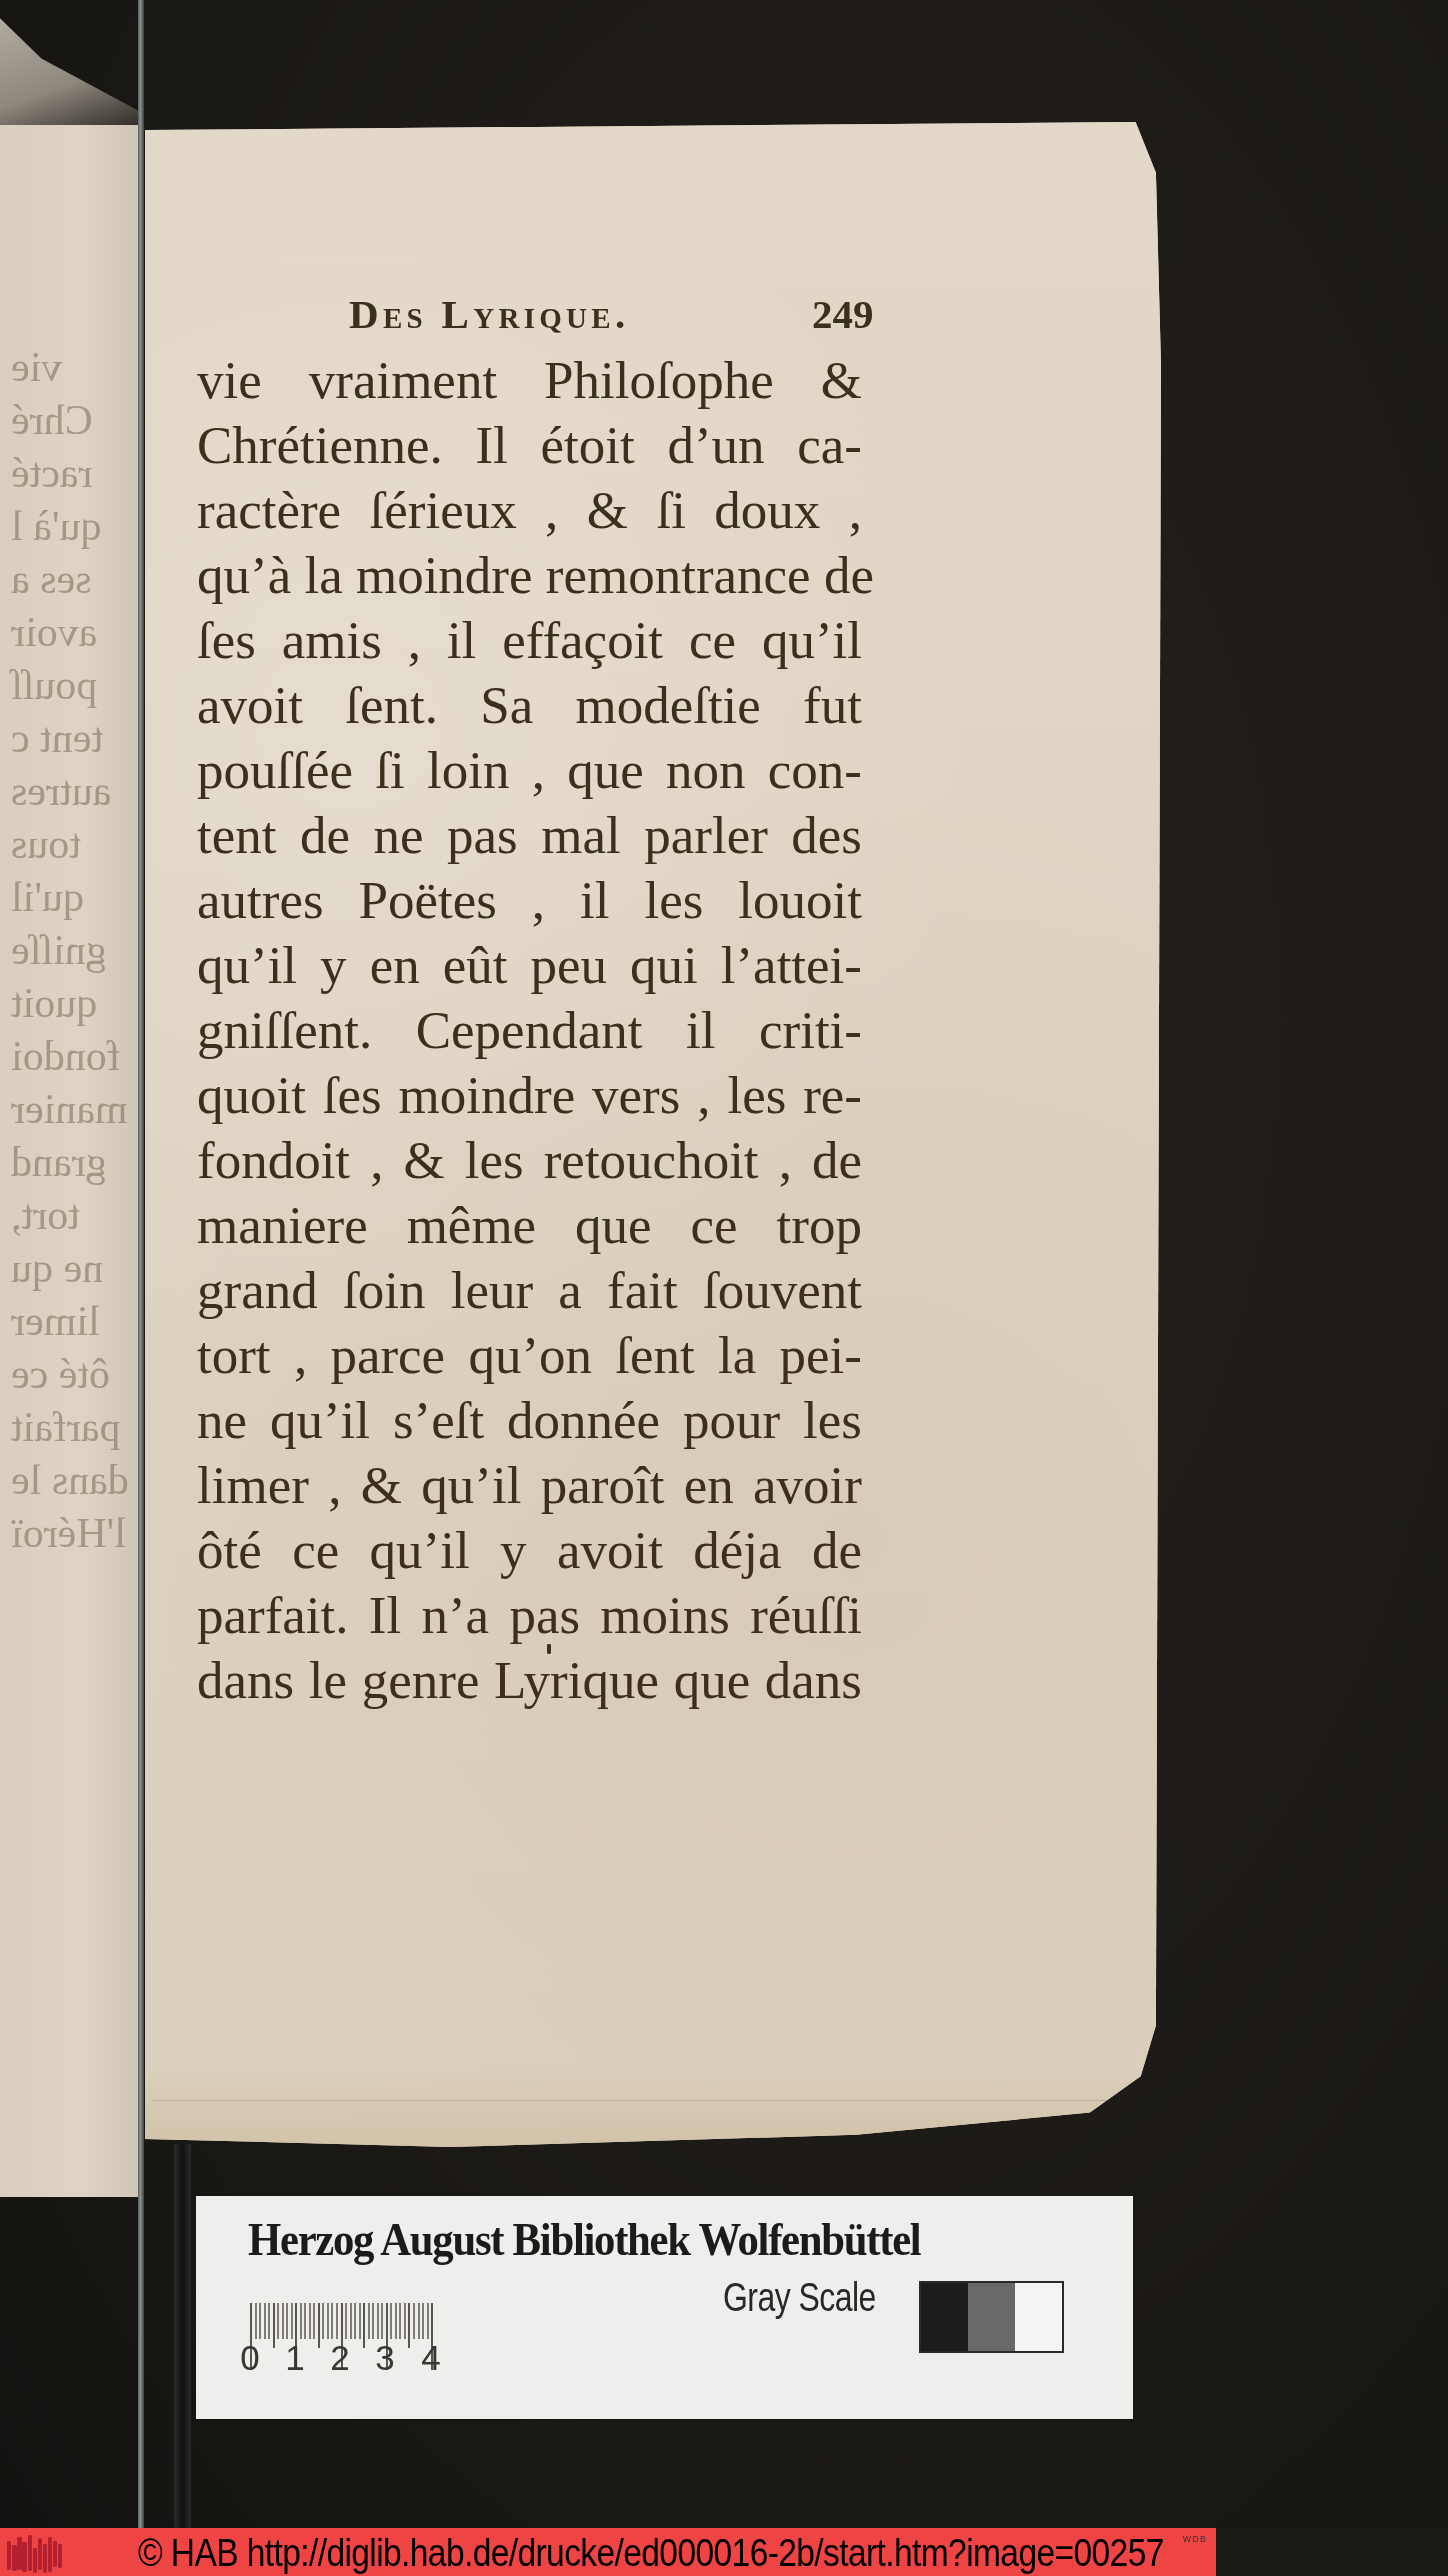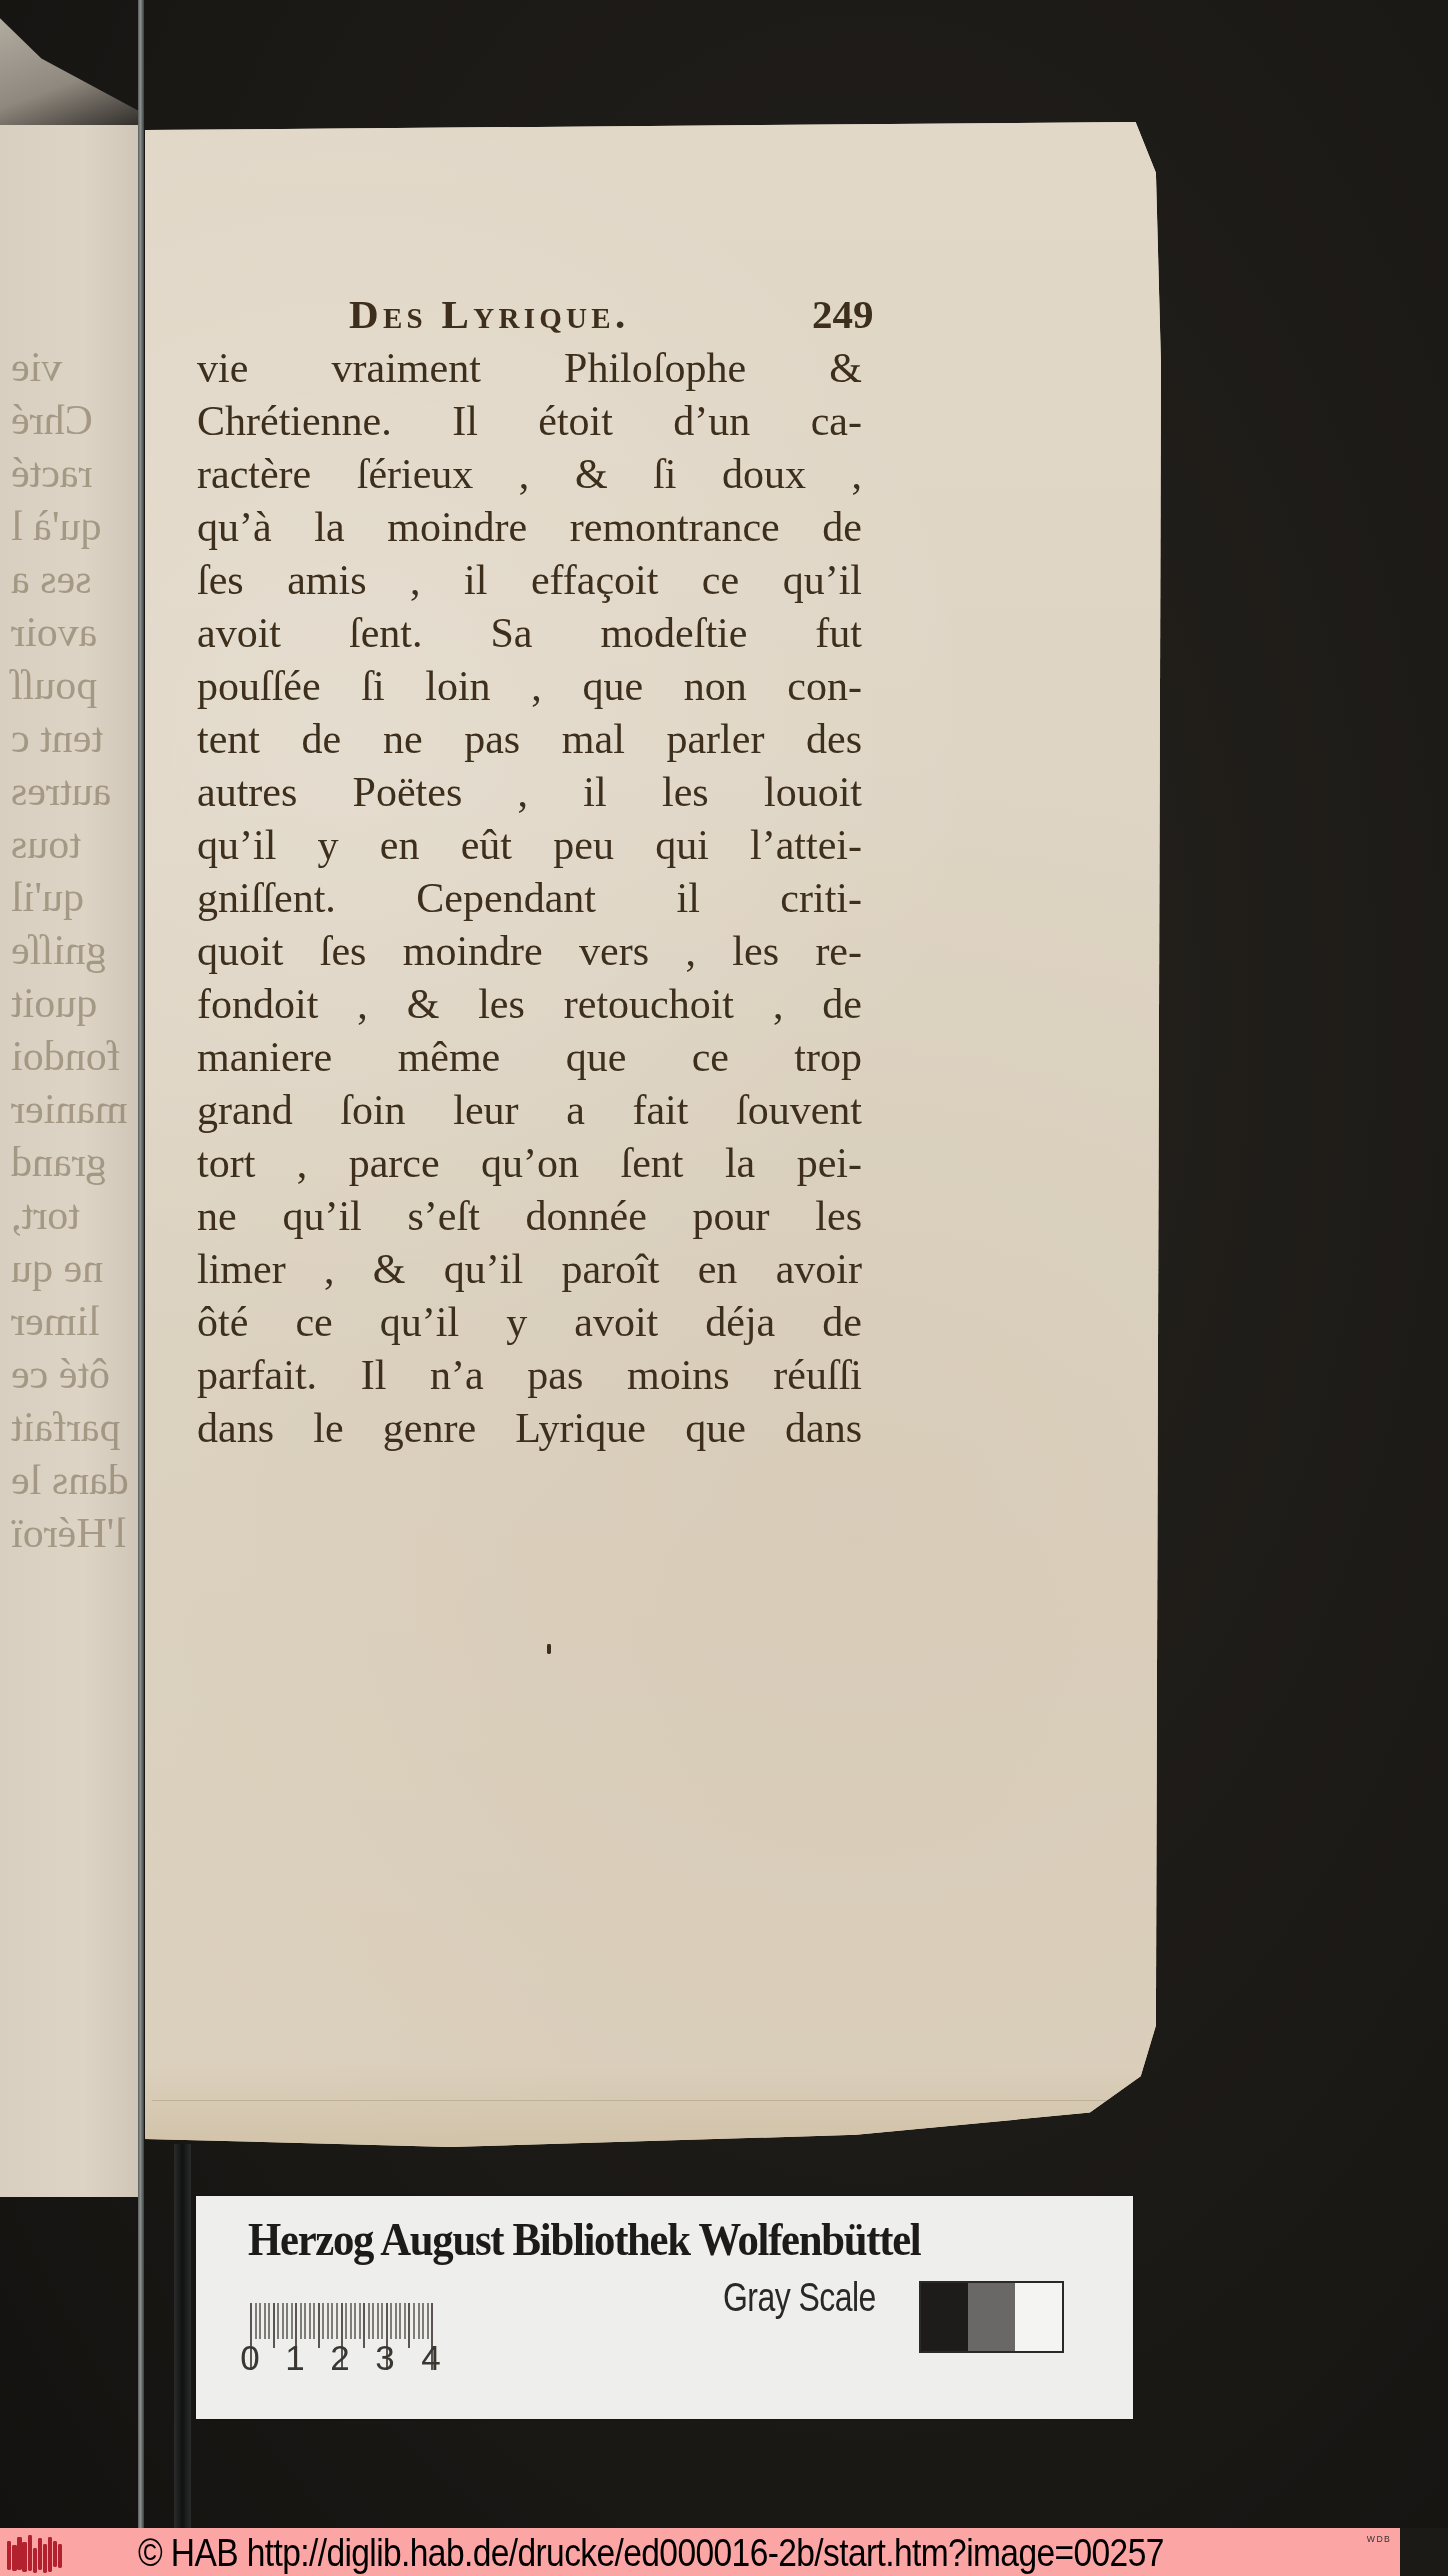--- a/index.html
+++ b/index.html
@@ -59,22 +59,22 @@
     color: #3d2f1c;
     font-family: "Liberation Serif", "DejaVu Serif", serif;
   }
   .running-head {
     position: relative; height: 52px;
     font-size: 41px; letter-spacing: 4.3px; font-variant: small-caps; font-weight: bold;
   }
   .running-head .rh-title { position: absolute; left: 152px; top: 0; }
   .running-head .rh-page { position: absolute; right: -11.6px; top: 0; font-weight: bold; letter-spacing: 0; }
   .body-line {
-    font-size: 42px; line-height: 53px; height: 53px;
-    text-align: justify; text-align-last: justify; white-space: nowrap;
+    font-size: 53px; line-height: 53px; height: 53px;
+    text-align: justify; text-align-last: justify; white-space: nowrap; margin-top: 12px;
   }
   .speck { position: absolute; left: 547px; top: 1644px; width: 3.6px; height: 10px; background: #3d2f1c; border-radius: 1.4px; }
 
   
   .scale-card {
     position: absolute; left: 196px; top: 2196px; width: 937px; height: 223px;
     background: #eeeeec; box-shadow: 0 0 1.4px rgba(0,0,0,0.4);
   }
   .scale-title {
     position: absolute; left: 52px; top: 17.4px; font-size: 46px; font-weight: bold;
@@ -92,22 +92,22 @@
     font-size: 41px; color: #2a2826; transform: scaleX(0.78); transform-origin: left; letter-spacing: -0.7px;
   }
   .gray-scale {
     position: absolute; left: 723px; top: 85px; width: 141px; height: 68px;
     border: 2.2px solid #2b2927; display: flex;
   }
   .gray-scale .sw { flex: 1; }
 
   
   .footer {
-    position: absolute; left: 0; top: 2528px; width: 1400px; height: 48px;
-    background: #fca5a5; display: flex; align-items: center;
+    position: absolute; left: 0; top: 2528px; width: 1216px; height: 48px;
+    background: #ef4444; display: flex; align-items: center;
   }
   .footer-logo { position: absolute; left: 5.8px; top: 5.8px; width: 58px; height: 38px; }
   .footer-logo span { position: absolute; width: 4.3px; background: #b3202e; border-radius: 1.4px; }
   .footer-text {
     position: absolute; left: 138px; top: 2.9px;
     font-family: "Liberation Sans", "DejaVu Sans", sans-serif;
     font-size: 39px; color: #000; letter-spacing: -0.7px;
     transform: scaleX(0.86); transform-origin: left; white-space: nowrap;
   }
   .footer-badge {

